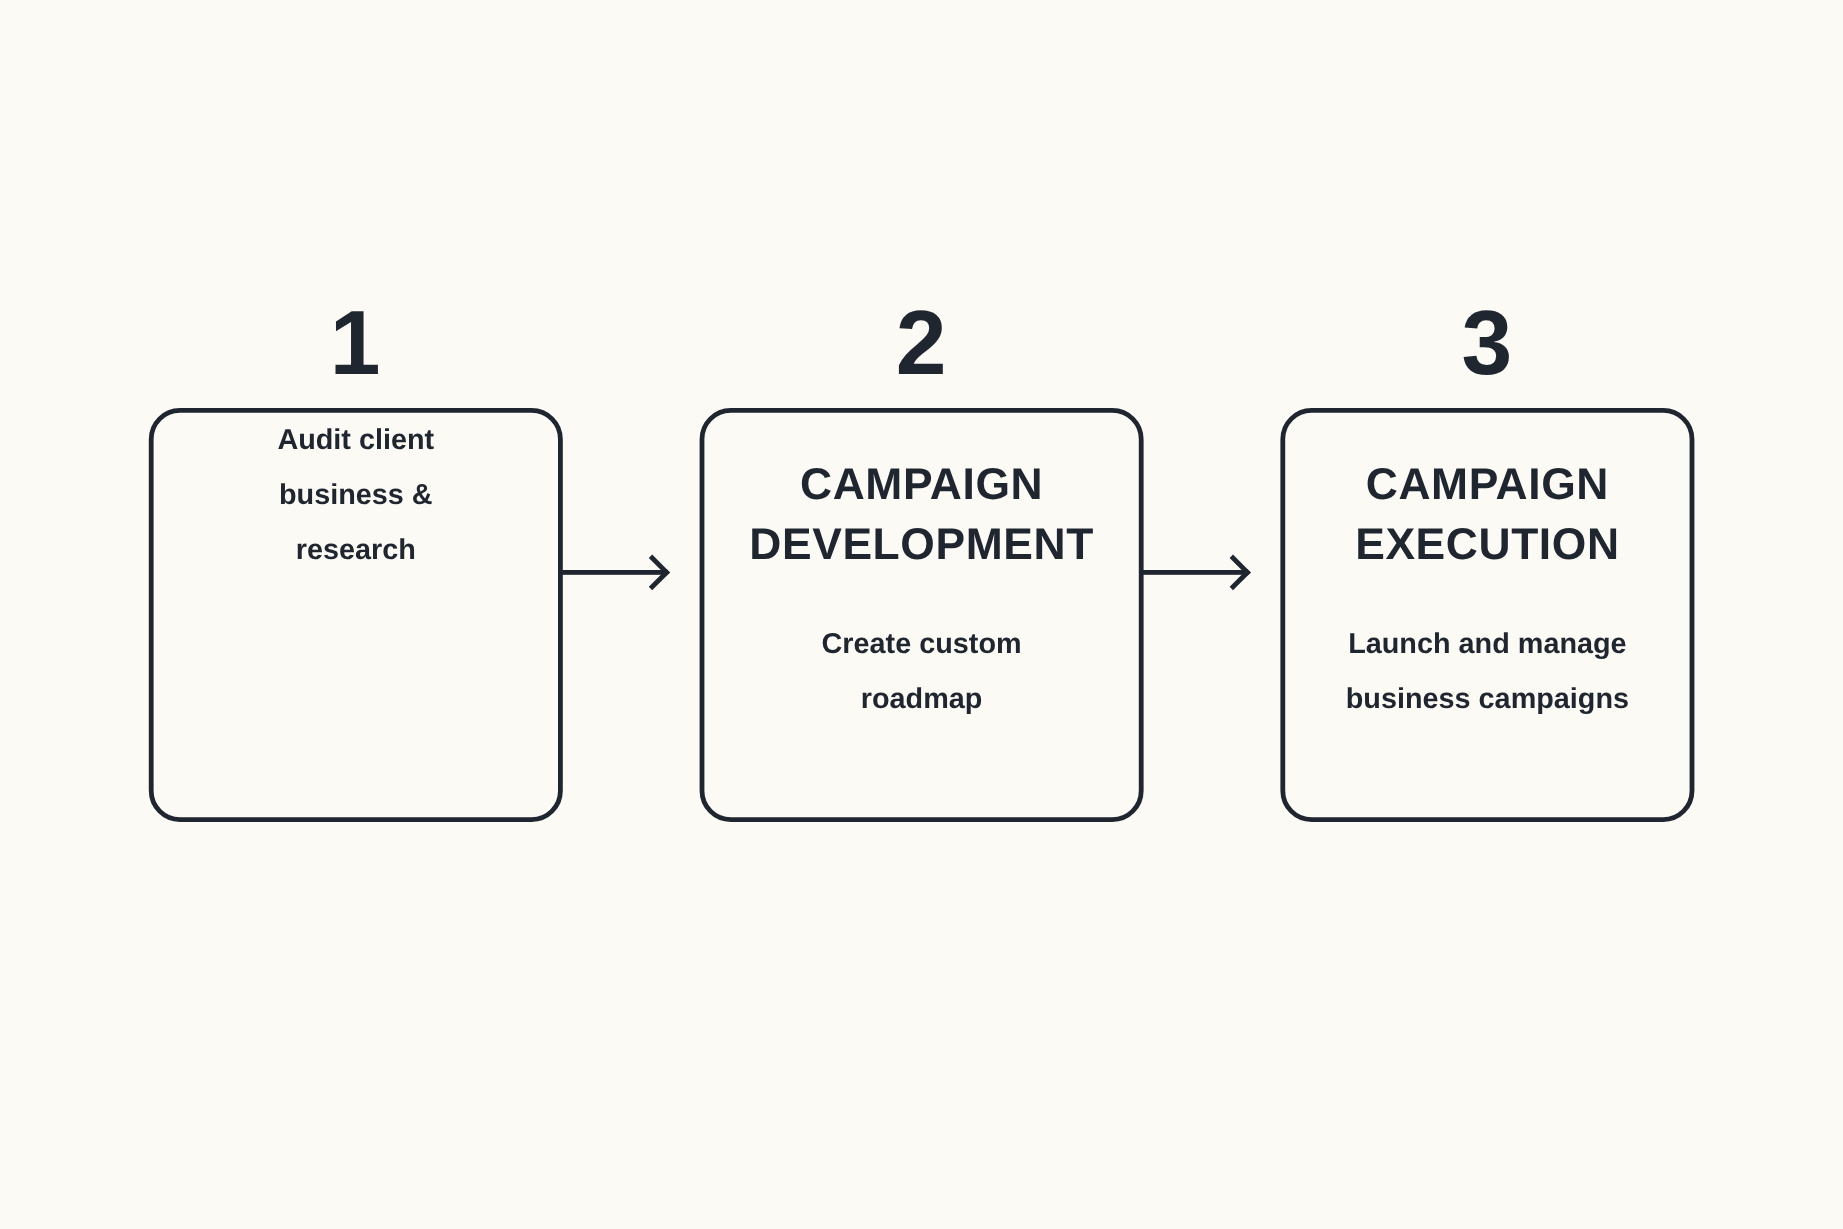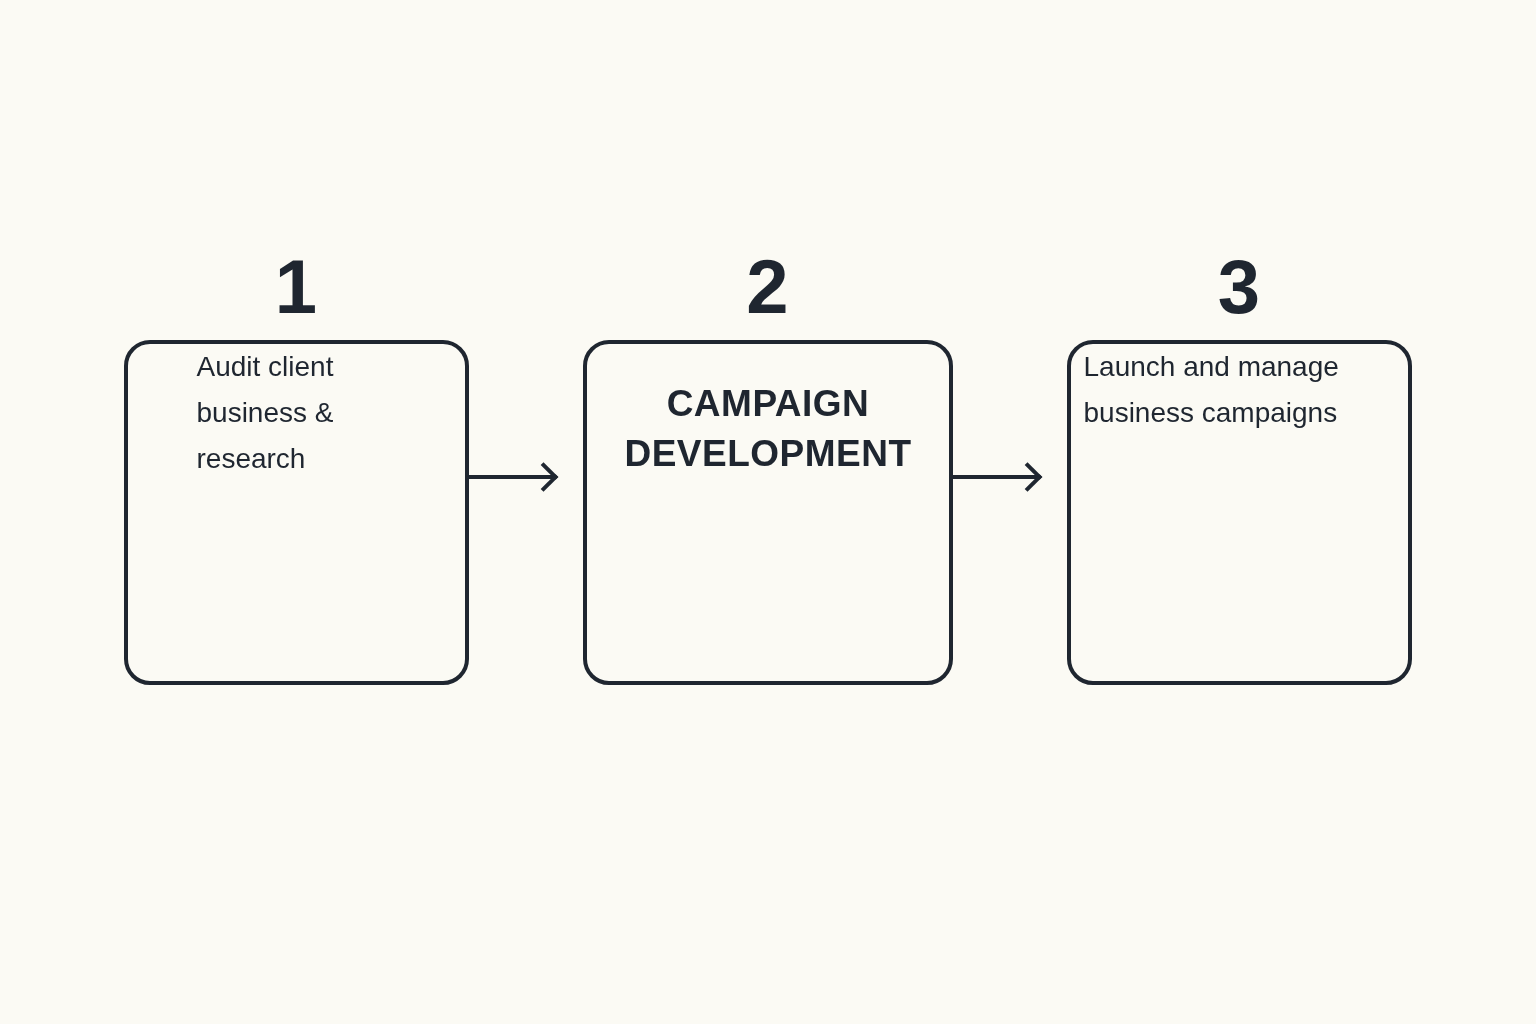--- a/index.html
+++ b/index.html
@@ -55,23 +55,23 @@
     align-items: center;
     justify-content: center;
     text-align: center;
     font-size: 37px;
     font-weight: 700;
     line-height: 50px;
     letter-spacing: 0.5px;
     padding: 0 14px;
   }
   .box-desc {
-    text-align: left;
-    font-size: 28px;
-    font-weight: 400;
+    text-align: center;
+    font-size: 24px;
+    font-weight: 700;
     line-height: 46px;
   }
   .step-1 .box-desc { max-width: 200px; }
   .step-2 .box-desc { max-width: 265px; }
   .step-3 .box-desc { max-width: 312px; }
   .arrow {
     position: absolute;
     top: 475px;
     width: 88px;
     height: 4px;
@@ -102,25 +102,27 @@
       <div class="box-desc">Audit client business &amp; research</div>
     </div>
   </div>
 
   <div class="arrow arrow-1"></div>
 
   <div class="step step-2">
     <div class="step-number">2</div>
     <div class="box">
       <div class="box-title">CAMPAIGN DEVELOPMENT</div>
+      <div class="box-desc">Create custom roadmap</div>
     </div>
   </div>
 
   <div class="arrow arrow-2"></div>
 
   <div class="step step-3">
     <div class="step-number">3</div>
     <div class="box">
+      <div class="box-title">CAMPAIGN EXECUTION</div>
       <div class="box-desc">Launch and manage business campaigns</div>
     </div>
   </div>
 
 </div>
 
 </body></html>

